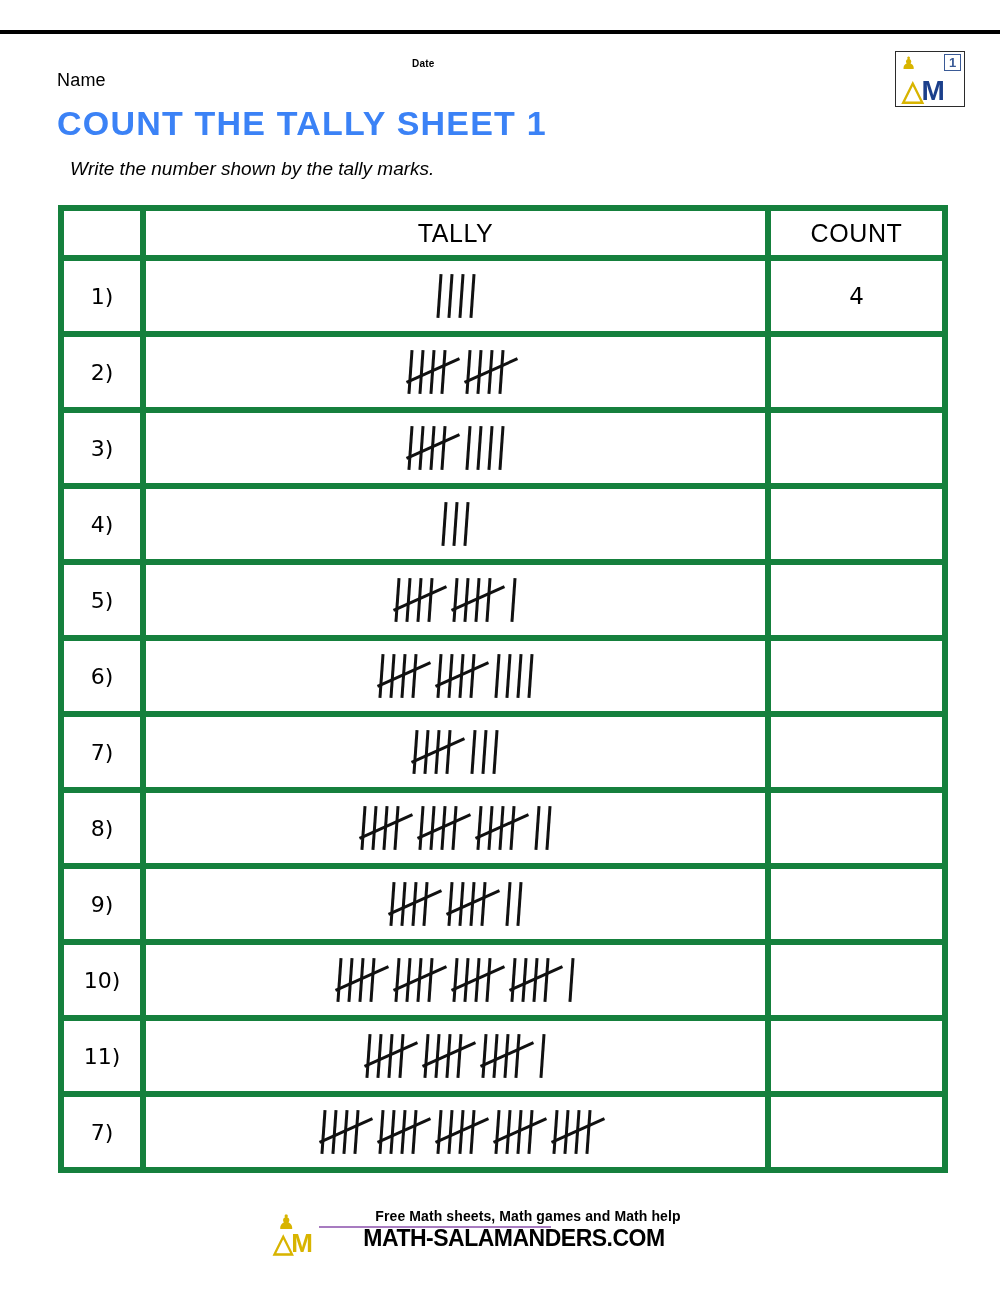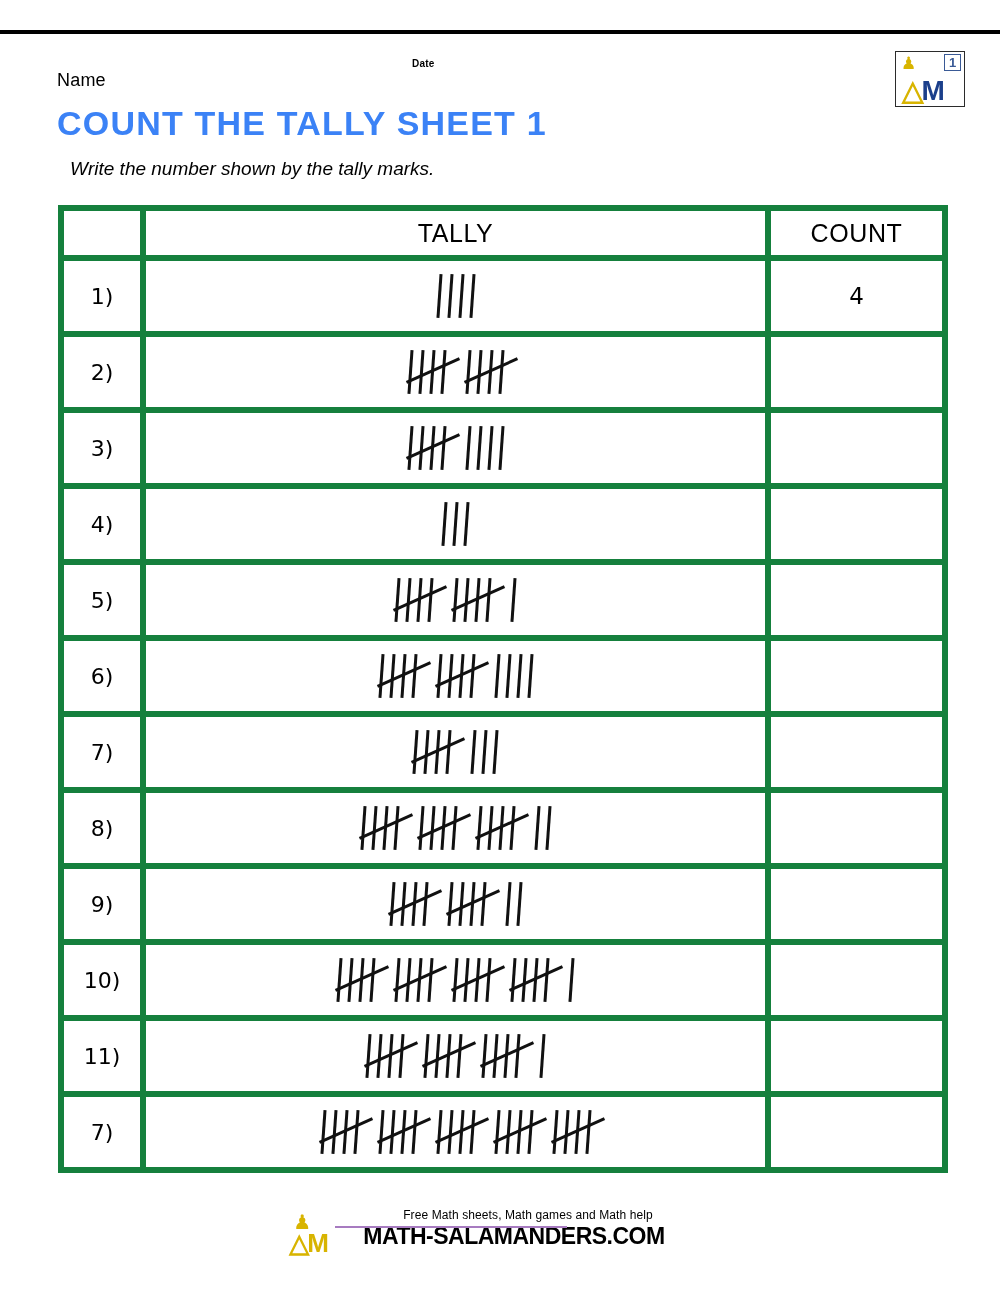--- a/index.html
+++ b/index.html
@@ -172,22 +172,22 @@
     transform: rotate(-24deg);
   }
   .footer {
     position: absolute;
     left: 0;
     top: 1208px;
     width: 1000px;
     text-align: center;
   }
   .footer .f-line1 {
-    font-size: 12px;
-    font-weight: normal;
+    font-size: 14px;
+    font-weight: bold;
     letter-spacing: 0.1px;
     margin-left: 56px;
   }
   .footer .f-url {
     font-size: 23px;
     font-weight: bold;
     letter-spacing: -0.5px;
     margin-left: 28px;
     margin-top: 1px;
   }

